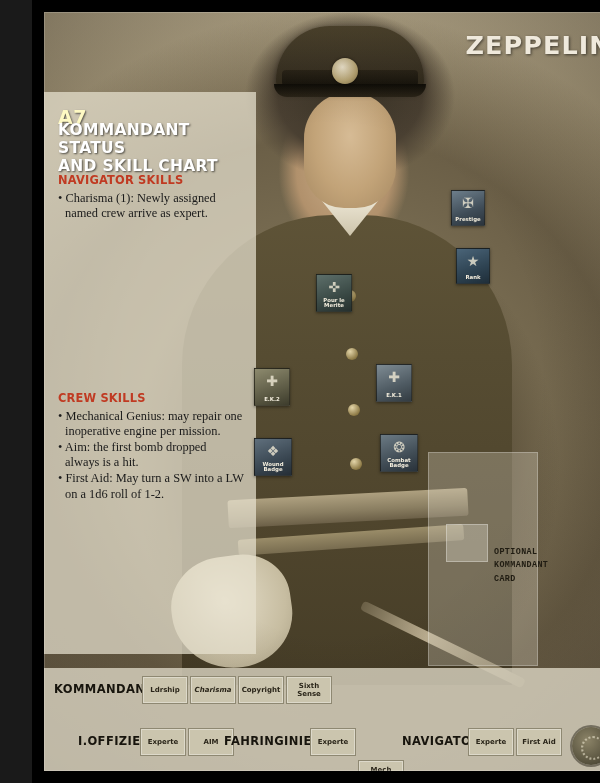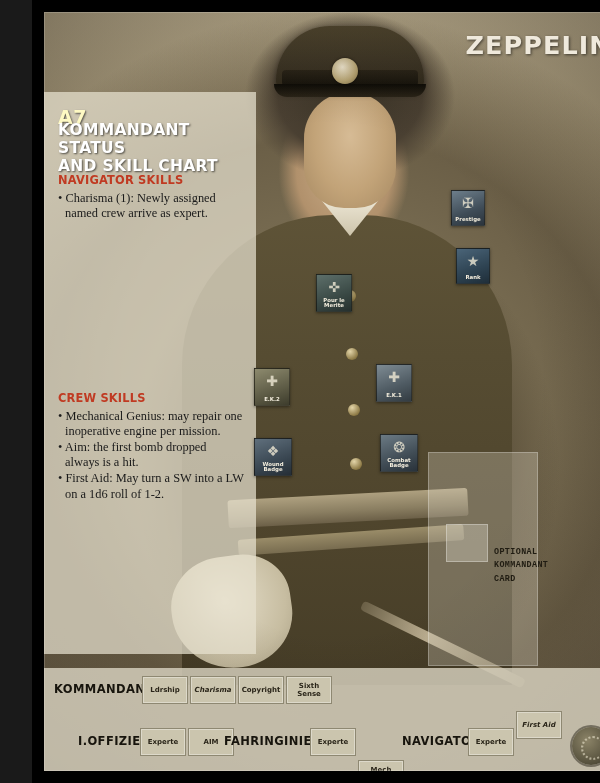--- a/index.html
+++ b/index.html
@@ -293,20 +293,20 @@
   <div class="slot" style="left:108px;top:728px;">Experte</div>
   <div class="slot" style="left:156px;top:728px;">AIM</div>
 
   <div class="role" style="left:192px;top:734px;">FAHRINGINIEUR</div>
   <div class="slot" style="left:278px;top:728px;">Experte</div>
   <div class="slot" style="left:326px;top:760px;white-space:pre-line;">Mech
 Genius</div>
 
   <div class="role" style="left:370px;top:734px;">NAVIGATOR</div>
   <div class="slot" style="left:436px;top:728px;">Experte</div>
-  <div class="slot" style="left:484px;top:711px;font-style:italic;">First Aid</div>
+  <div class="slot" style="left:484px;top:728px;">First Aid</div>
 
   <div class="seal"></div>
   <div class="copyright">Copyright © 2019 Compass Games, LLC</div>
 
   <div class="frame"></div>
   <div class="frame-inner"></div>
 </div>
 
 </body></html>

